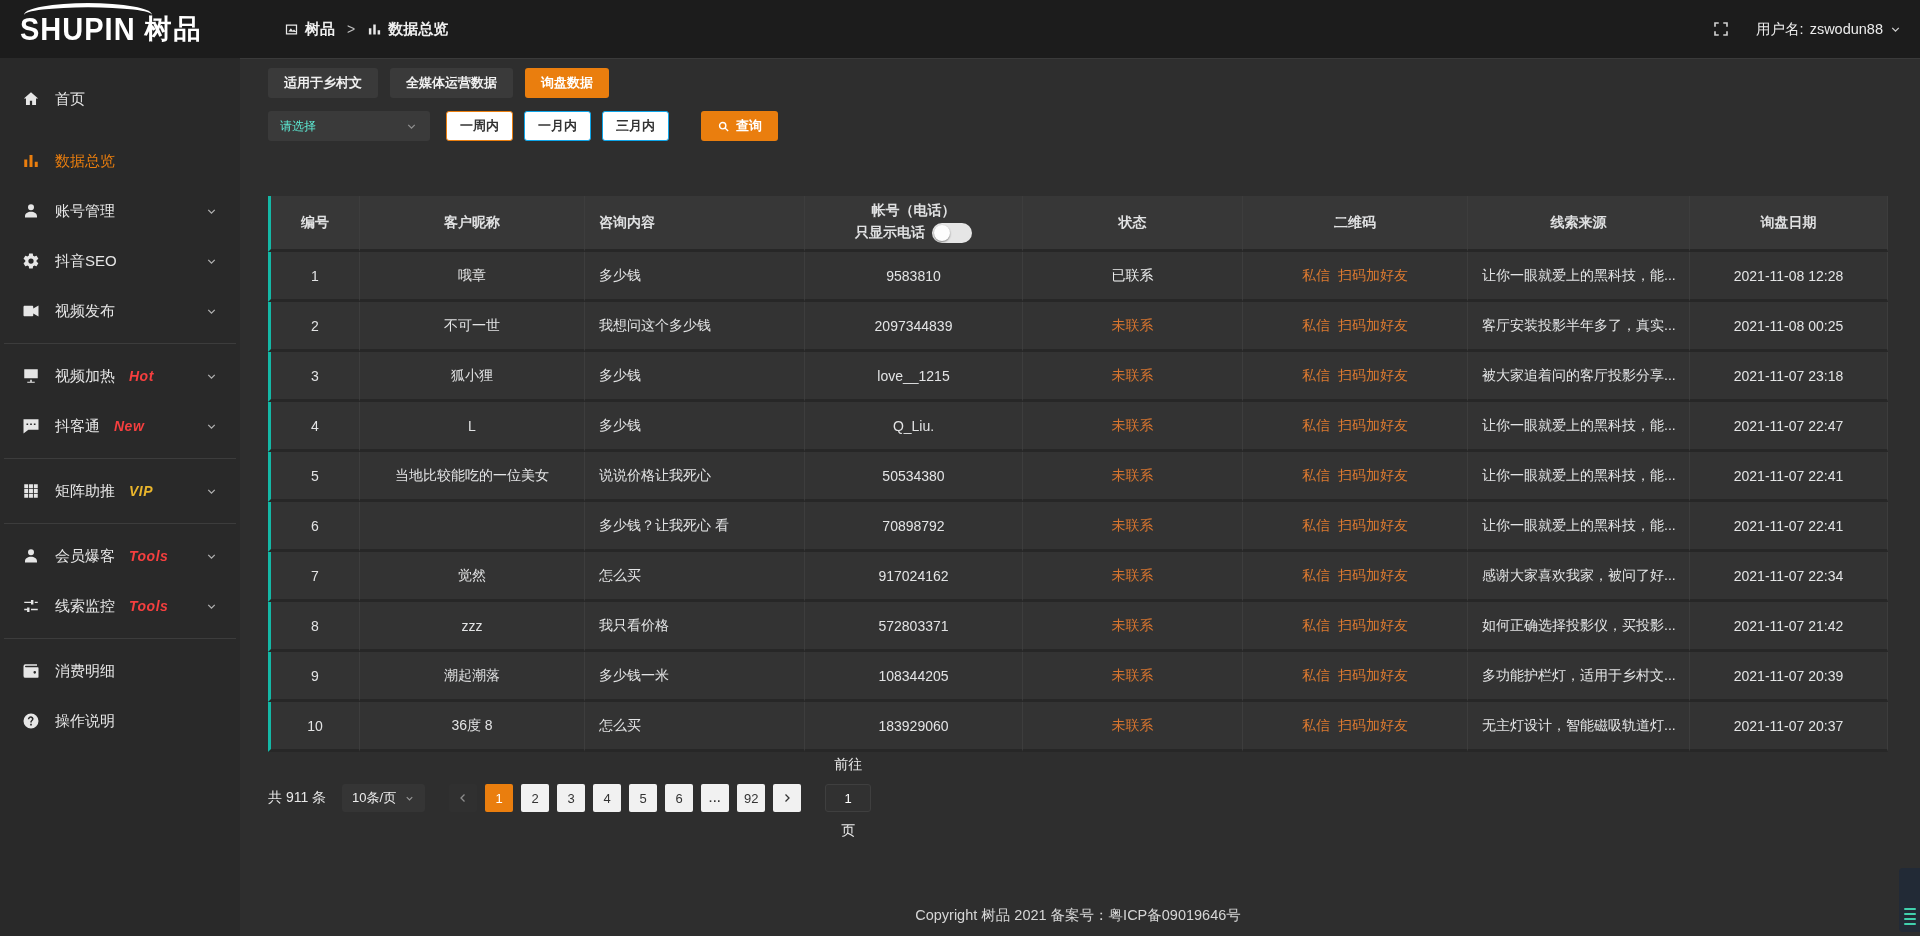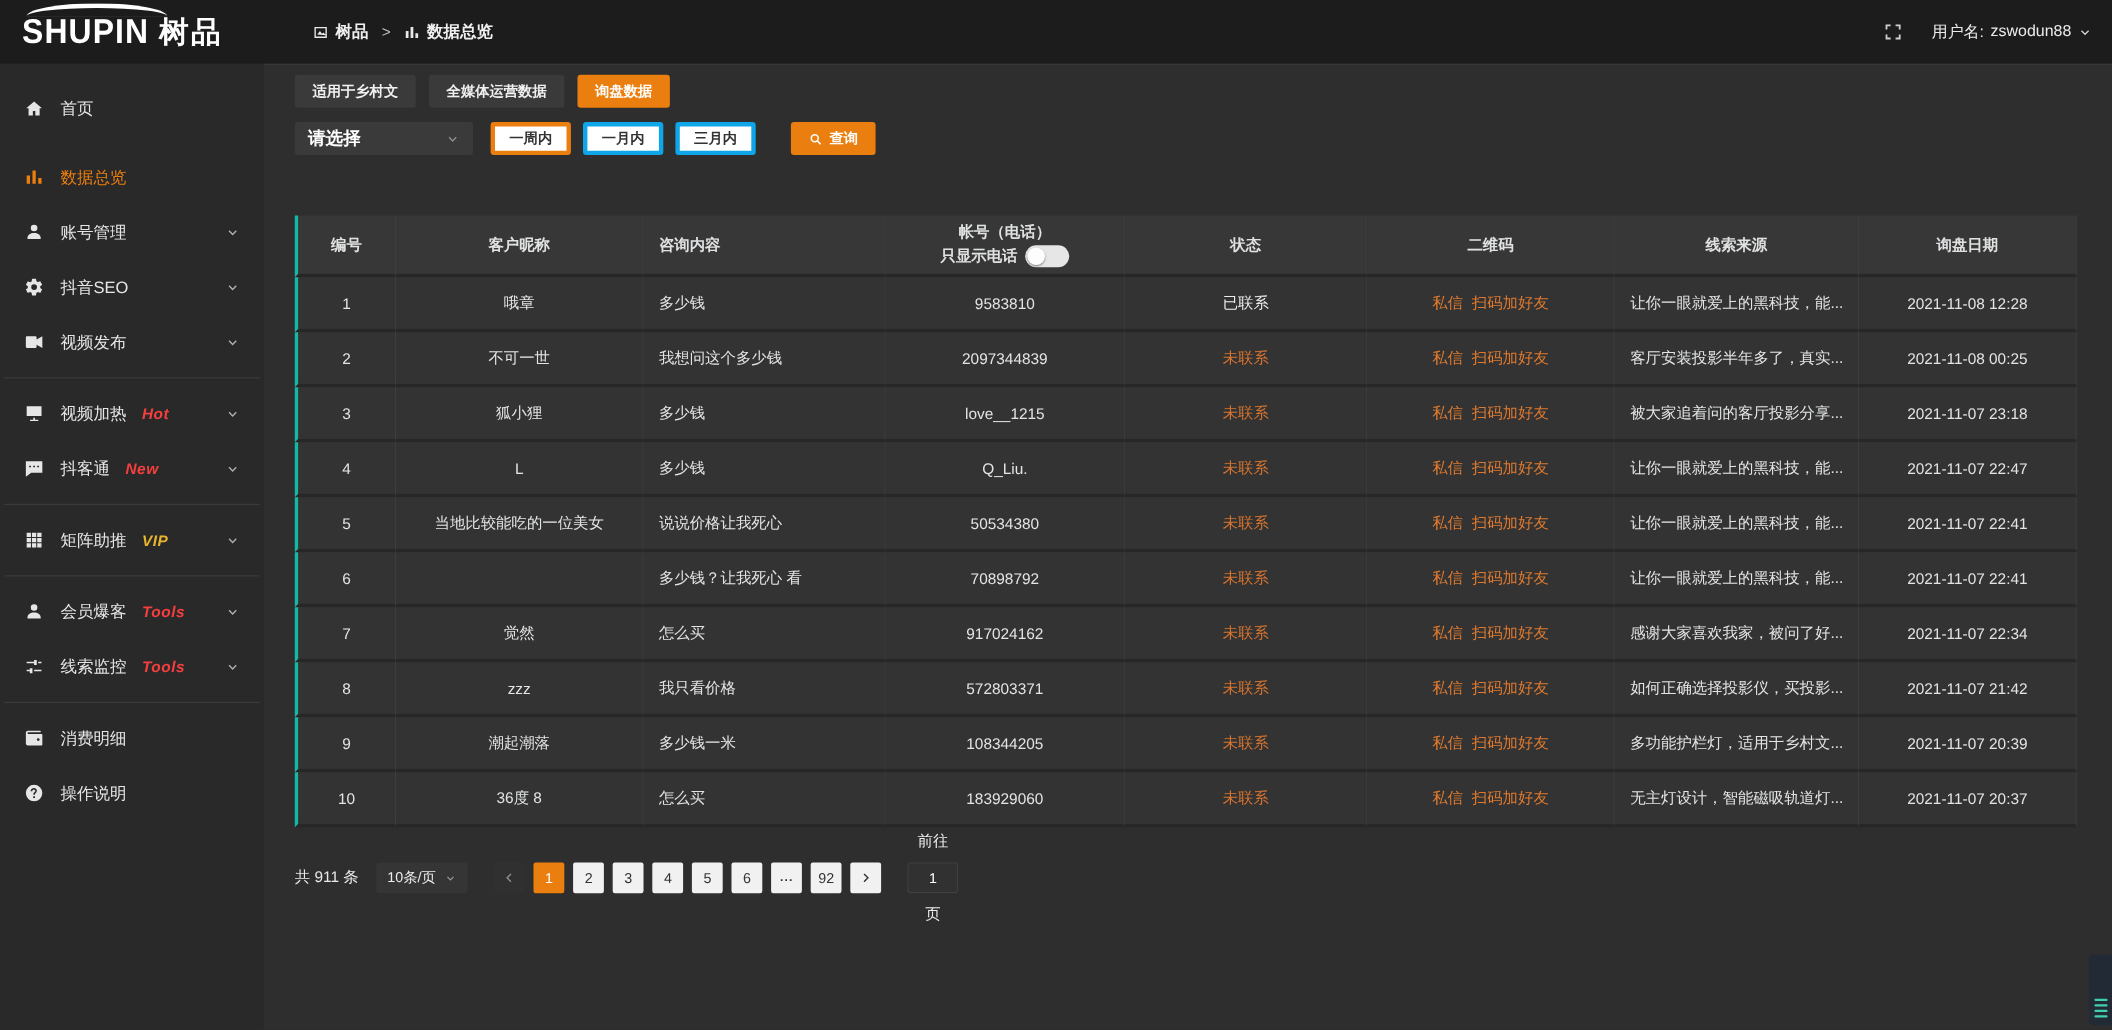--- a/index.html
+++ b/index.html
@@ -70,26 +70,26 @@
     font-family:inherit; cursor:pointer;
   }
   .tab.active { background:#ea7e0e; color:#fff; }
 
   
   .filter-row { display:flex; align-items:center; margin-top:13px; }
   .select {
     width:162px; height:30px; background:#3a3a3a; border-radius:3px;
     display:flex; align-items:center; padding:0 12px; cursor:pointer;
   }
-  .select-text { color:#ffffff; font-size:16px; flex:1;font-weight:bold; }
+  .select-text { color:#5eead4; font-size:12px; flex:1; }
   .select .chev { color:#8f8f8f; }
   .range-group { display:flex; gap:11px; margin-left:16px; }
   .range-btn {
     height:30px; padding:0 13px; background:#fff; color:#333;
-    border:4px solid #0ea5e9; border-radius:3px; font-size:13px; font-weight:700;
+    border:1px solid #0ea5e9; border-radius:3px; font-size:13px; font-weight:700;
     font-family:inherit; cursor:pointer;
   }
   .range-btn.active { border-color:#ea7e0e; }
   .search-btn {
     height:30px; margin-left:32px; padding:0 16px; background:#ea7e0e; color:#fff;
     border:none; border-radius:3px; font-size:13px; font-weight:700;
     font-family:inherit; cursor:pointer; display:flex; align-items:center; gap:6px;
   }
   .search-icon { width:13px; height:13px; color:#fff; }
   .search-icon svg { width:100%; height:100%; }
@@ -552,20 +552,21 @@
             </svg>
           </span>
       </button>
       <span class="pg-goto">
         <span>前往</span>
         <input class="pg-input" value="1" style="">
         <span>页</span>
       </span>
     </div>
 
+    <div class="footer">Copyright 树品 2021 备案号：粤ICP备09019646号</div>
   </main>
 </div>
 
 <div class="floating-widget">
   <span class="fw-line"></span>
   <span class="fw-line"></span>
   <span class="fw-line"></span>
   <span class="fw-line"></span>
 </div>
 

